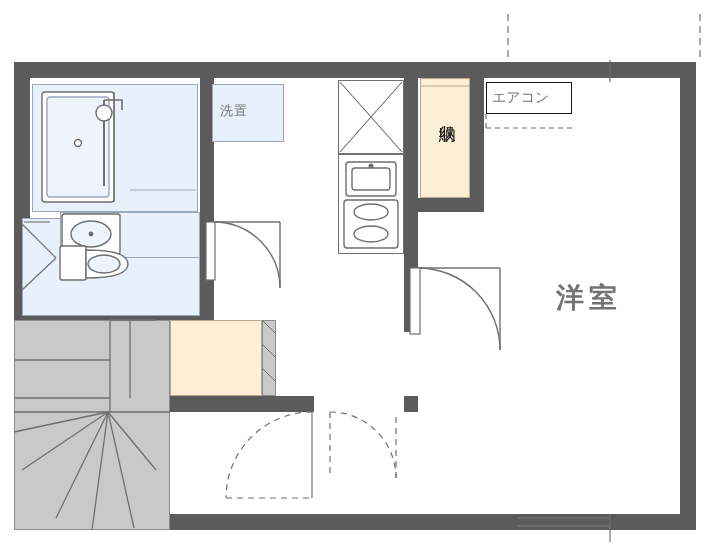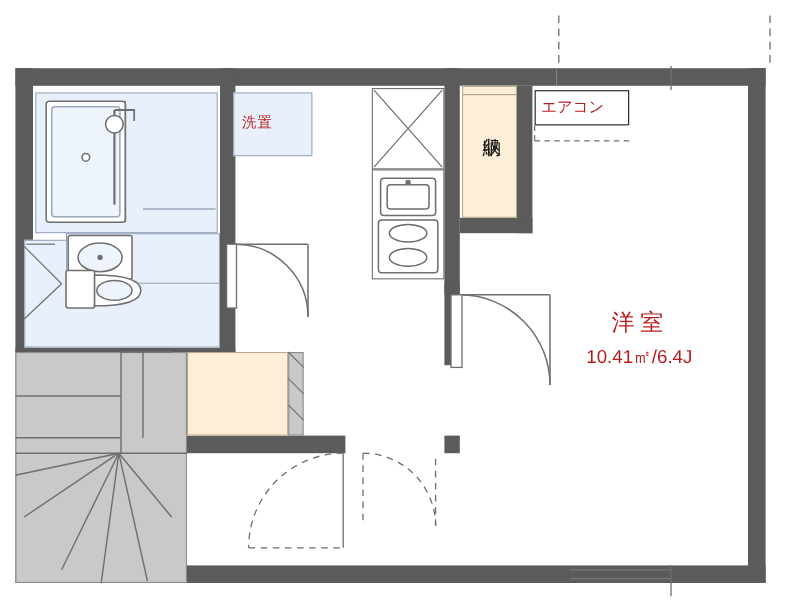--- a/index.html
+++ b/index.html
@@ -46,36 +46,36 @@
     box-sizing: border-box;
   }
   .thin-box {
     position: absolute;
     border: 1px solid #6f6f6f;
     box-sizing: border-box;
     background: transparent;
   }
   .label {
     position: absolute;
-    color: #b91c1c;
+    color: #737373;
     white-space: nowrap;
     line-height: 1.15;
   }
   .label-vert {
     position: absolute;
     color: #1a1a1a;
     writing-mode: vertical-rl;
     text-orientation: upright;
     line-height: 1.1;
     white-space: nowrap;
   }
   .label-room-name {
-    font-size: 21px;
+    font-size: 28px;
     letter-spacing: 5px;
-    font-weight: 400;
+    font-weight: 700;
   }
   .label-room-area {
     font-size: 17px;
     letter-spacing: 0px;
   }
   svg.overlay {
     position: absolute;
     left: 0;
     top: 0;
     width: 720px;
@@ -133,21 +133,20 @@
 
   <div class="thin-box" style="left:486px; top:82px; width:86px; height:32px; border-color:#1a1a1a;"></div>
   <div class="label" style="left:492px; top:89px; font-size:14px; letter-spacing:0px;">エアコン</div>
 
   <div class="room-cream" style="left:170px; top:320px; width:92px; height:76px;"></div>
   <div class="room-gray" style="left:262px; top:320px; width:14px; height:76px;"></div>
 
   <div class="room-gray" style="left:14px; top:320px; width:156px; height:210px;"></div>
 
   <div class="label label-room-name" style="left:556px; top:282px;">洋室</div>
-  <div class="label label-room-area" style="left:533px; top:315px;">10.41㎡/6.4J</div>
 
   <svg class="overlay" viewBox="0 0 720 546">
     <g stroke="#6f6f6f" fill="none" stroke-width="1.4">
 
       <rect x="42" y="92" width="72" height="110" rx="3" fill="#ffffff" stroke="#6f6f6f"></rect>
       <rect x="47" y="97" width="62" height="100" rx="3" fill="#eef4fc" stroke="#9aa8bd"></rect>
       <circle cx="78" cy="143" r="3.5" fill="#ffffff" stroke="#6f6f6f"></circle>
 
       <line x1="104" y1="100" x2="104" y2="186" stroke="#6f6f6f" stroke-width="2"></line>
       <circle cx="104" cy="113" r="8" fill="#ffffff" stroke="#6f6f6f"></circle>

